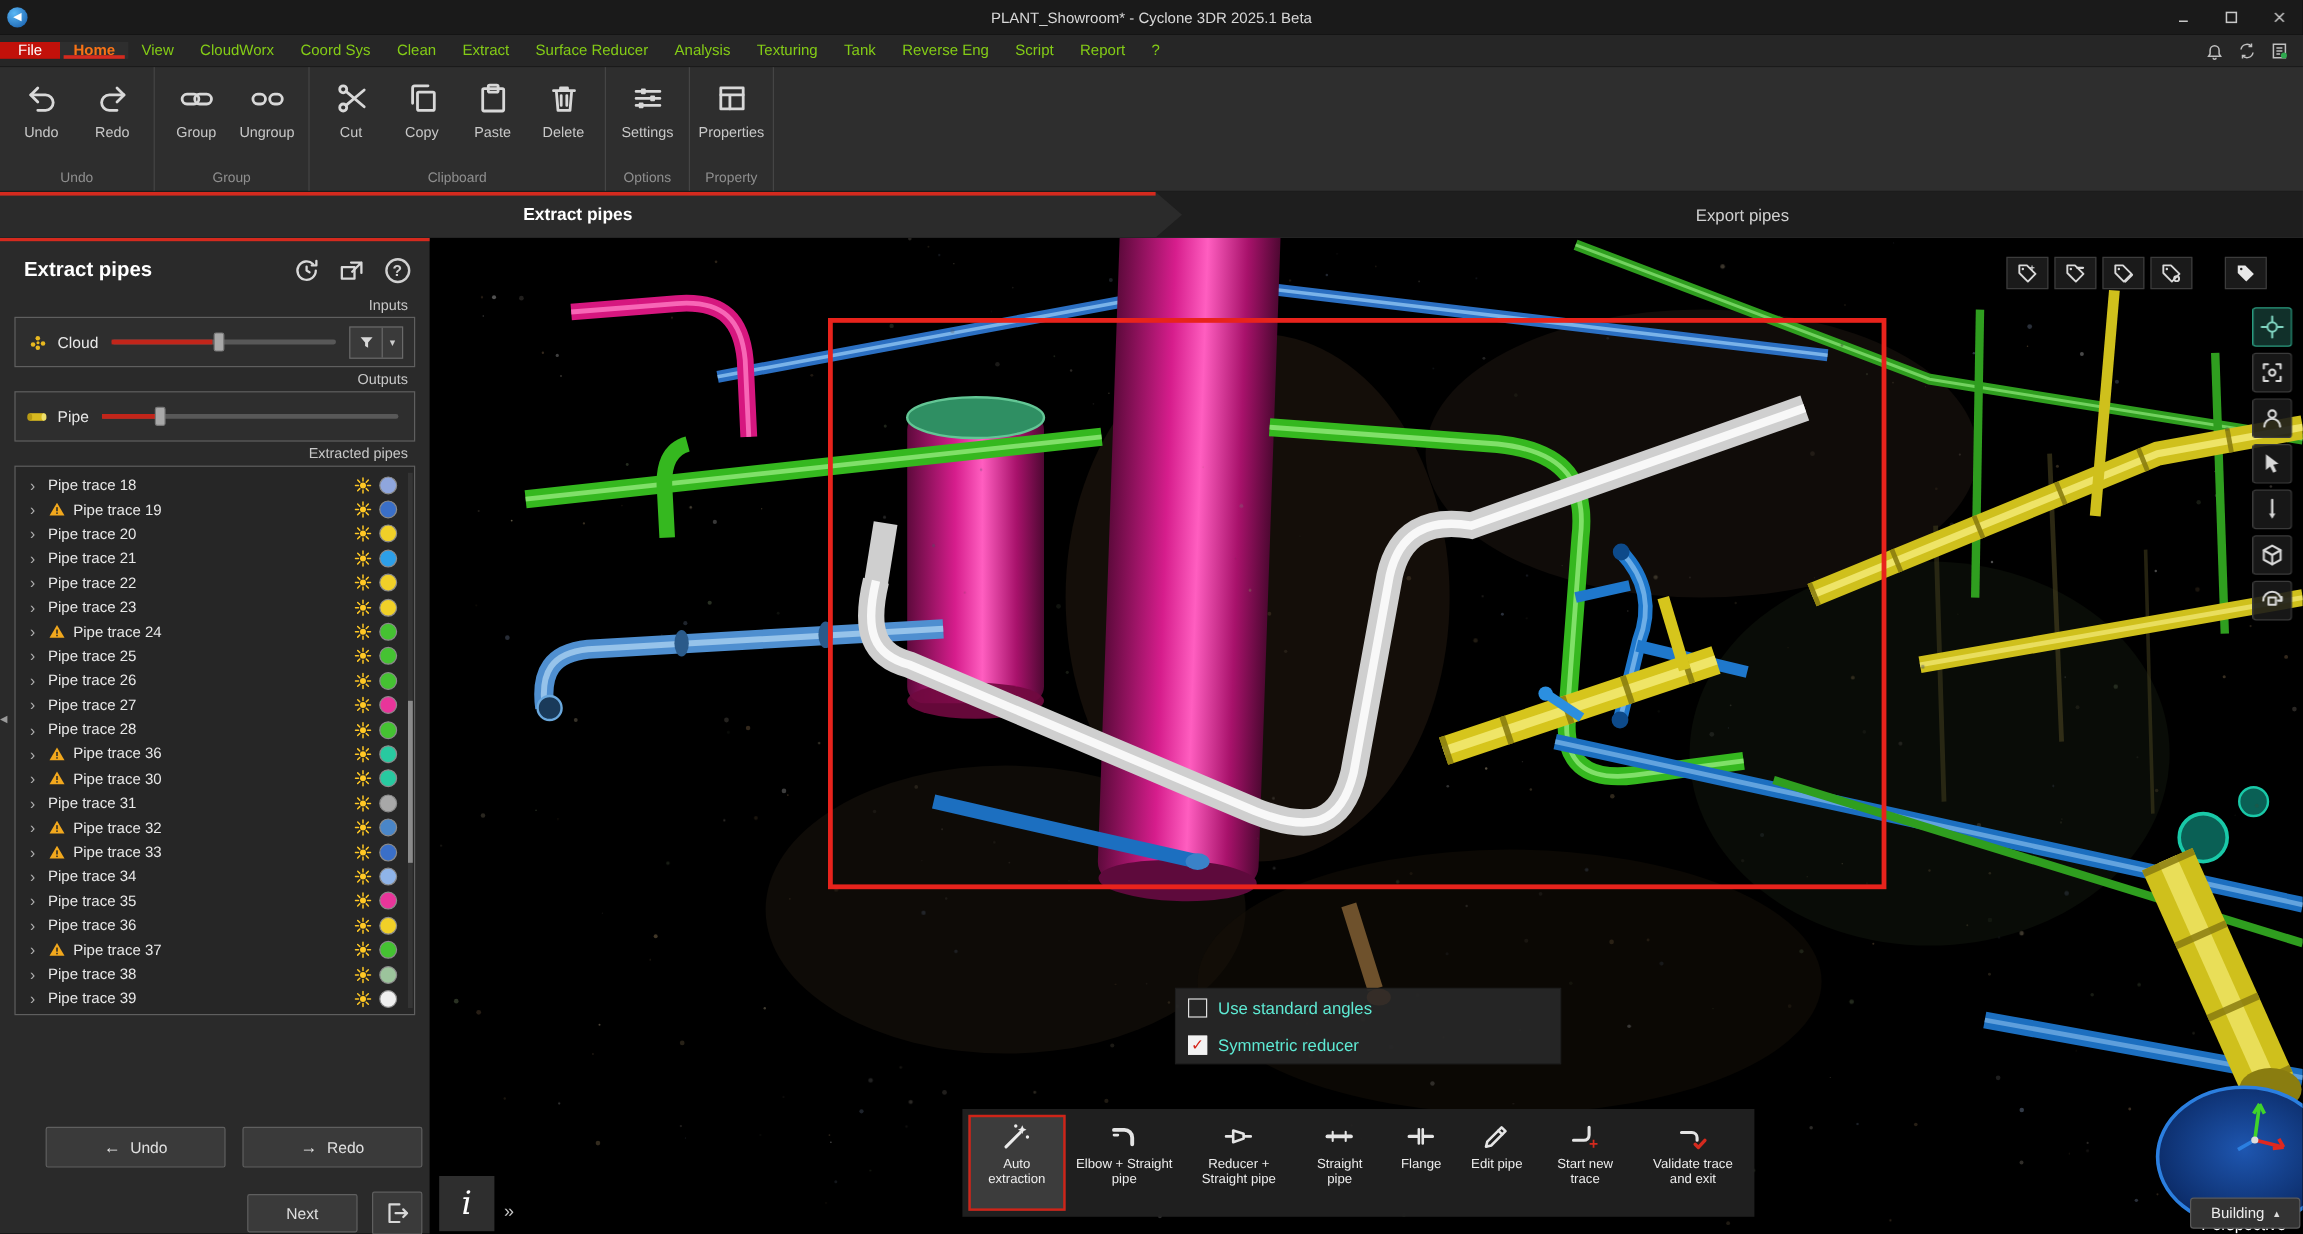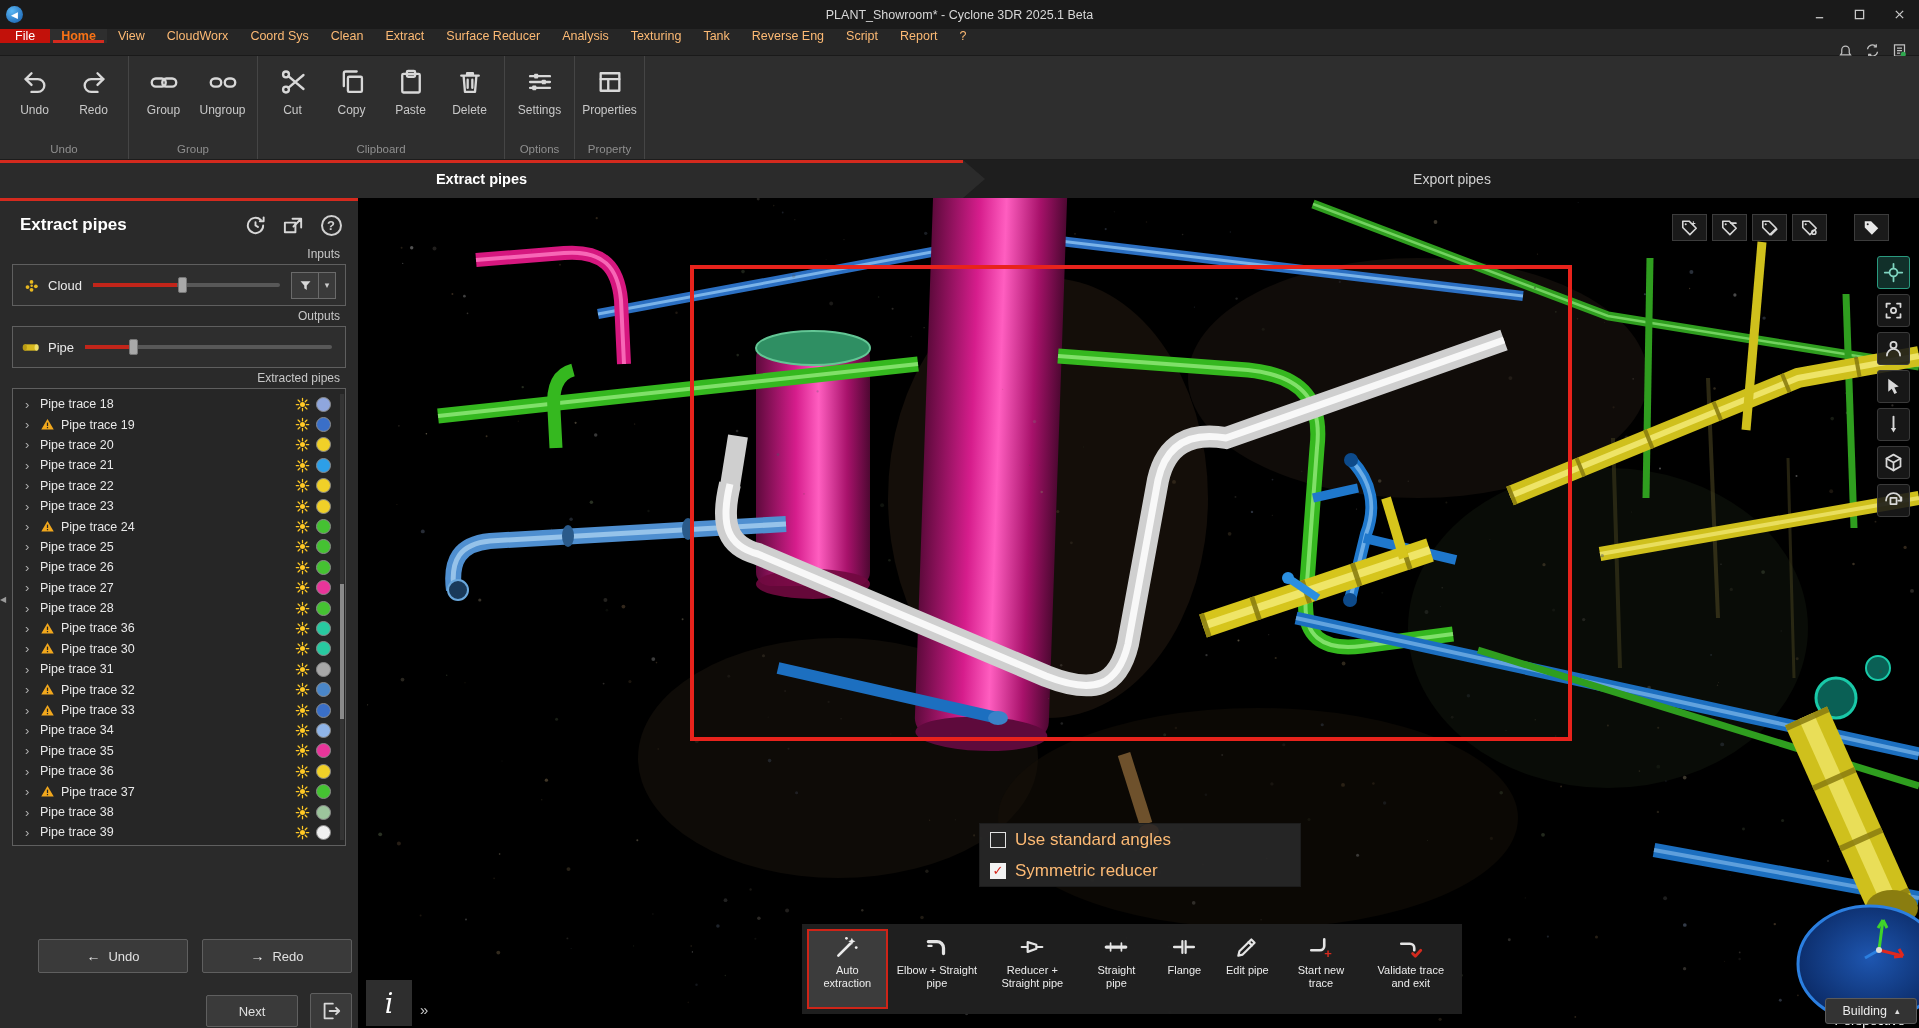--- a/index.html
+++ b/index.html
@@ -8,23 +8,23 @@
 
   
   .titlebar{position:absolute;left:0;top:0;width:1919px;height:29px;background:#1a1a1a;display:flex;align-items:center;z-index:50;}
   .app-icon{width:17px;height:17px;border-radius:50%;background:radial-gradient(circle at 35% 30%,#5bb8f5,#1258a8);margin-left:6px;
     display:flex;align-items:center;justify-content:center;color:#fff;font-size:9px;z-index:2;}
   .title-text{position:absolute;left:0;right:0;text-align:center;color:#d8d8d8;font-size:12.5px;}
   .win-btns{margin-left:auto;display:flex;z-index:2;}
   .win-btn{width:40px;height:29px;display:flex;align-items:center;justify-content:center;}
 
   
-  .menubar{position:absolute;top:29px;left:0;width:1919px;height:27px;background:#262626;display:flex;align-items:flex-start;
-    border-bottom:1px solid #1a1a1a;z-index:50;flex-direction:column;}
-  .menu-item{padding:0 11px;display:flex;align-items:center;color:#fdba74;font-size:12.5px;position:relative;cursor:default;}
+  .menubar{position:absolute;top:29px;left:0;width:1919px;height:27px;background:#262626;display:flex;align-items:center;
+    border-bottom:1px solid #1a1a1a;z-index:50;}
+  .menu-item{padding:0 11px;display:flex;align-items:center;color:#84cc16;font-size:12.5px;position:relative;cursor:default;}
   .menu-item.file{background:#c2110a;color:#fff;padding:0 15px;}
   .menu-item.active{color:#f97316;background:#2e2e2e;font-weight:bold;}
   .menu-item.active::after{content:"";position:absolute;left:3px;right:3px;bottom:0;height:3px;background:#d42a1e;}
   .menu-status{margin-left:auto;display:flex;align-items:center;gap:12px;padding-right:12px;}
   .status-ic{display:flex;align-items:center;justify-content:center;}
 
   
   .ribbon{position:absolute;top:56px;left:0;width:1919px;height:104px;background:#2e2e2e;display:flex;border-bottom:1px solid #1c1c1c;z-index:50;}
   .ribbon-group{display:flex;flex-direction:column;padding:3px 6px 0;border-right:1px solid #454545;}
   .rg-buttons{display:flex;flex:1;gap:2px;}
@@ -102,21 +102,21 @@
   .dia-panel{position:absolute;left:621px;top:625px;width:322px;background:rgba(40,40,40,.93);border:1px solid #1c1c1c;}
   .dia-row{display:flex;align-items:center;height:31px;padding:0 10px;gap:9px;}
   .dia-row.first{background:#313131;border-bottom:1px solid #1c1c1c;height:36px;}
   .dia-row.first svg{width:17px;height:17px;}
   .dia-label{color:#ececec;font-size:13px;}
   .dia-input{margin-left:auto;width:186px;height:25px;background:#3f3f3f;border:1px solid #2a2a2a;color:#9c9c9c;font-size:12.5px;
     display:flex;align-items:center;justify-content:center;}
   .chk{width:16px;height:16px;border:1.5px solid #e0e0e0;background:transparent;display:flex;align-items:center;justify-content:center;
     font-size:13px;line-height:1;flex:0 0 auto;}
   .chk.checked{background:#f2f2f2;border-color:#f2f2f2;color:#d42318;font-weight:bold;}
-  .chk-label{color:#fdba74;font-size:17px;}
+  .chk-label{color:#5eead4;font-size:14px;}
 
   .pipe-toolbar{position:absolute;left:444px;top:726px;width:660px;height:90px;background:rgba(33,33,33,.95);display:flex;align-items:stretch;
     padding:5px;gap:3px;}
   .pt-btn{min-width:60px;padding:5px 6px 3px;display:flex;flex-direction:column;align-items:center;gap:4px;color:#ececec;
     font-size:11px;text-align:center;line-height:1.2;}
   .pt-btn svg{width:26px;height:26px;flex:0 0 auto;}
   .pt-btn .pt-label{max-width:86px;}
   .pt-btn.active{border:2px solid #cf2418;background:#3c3c3c;padding:3px 4px 1px;}
 
   .persp-label{position:absolute;right:14px;top:770px;color:#fff;font-size:13.5px;text-shadow:0 1px 2px #000;margin-top:45px;}

